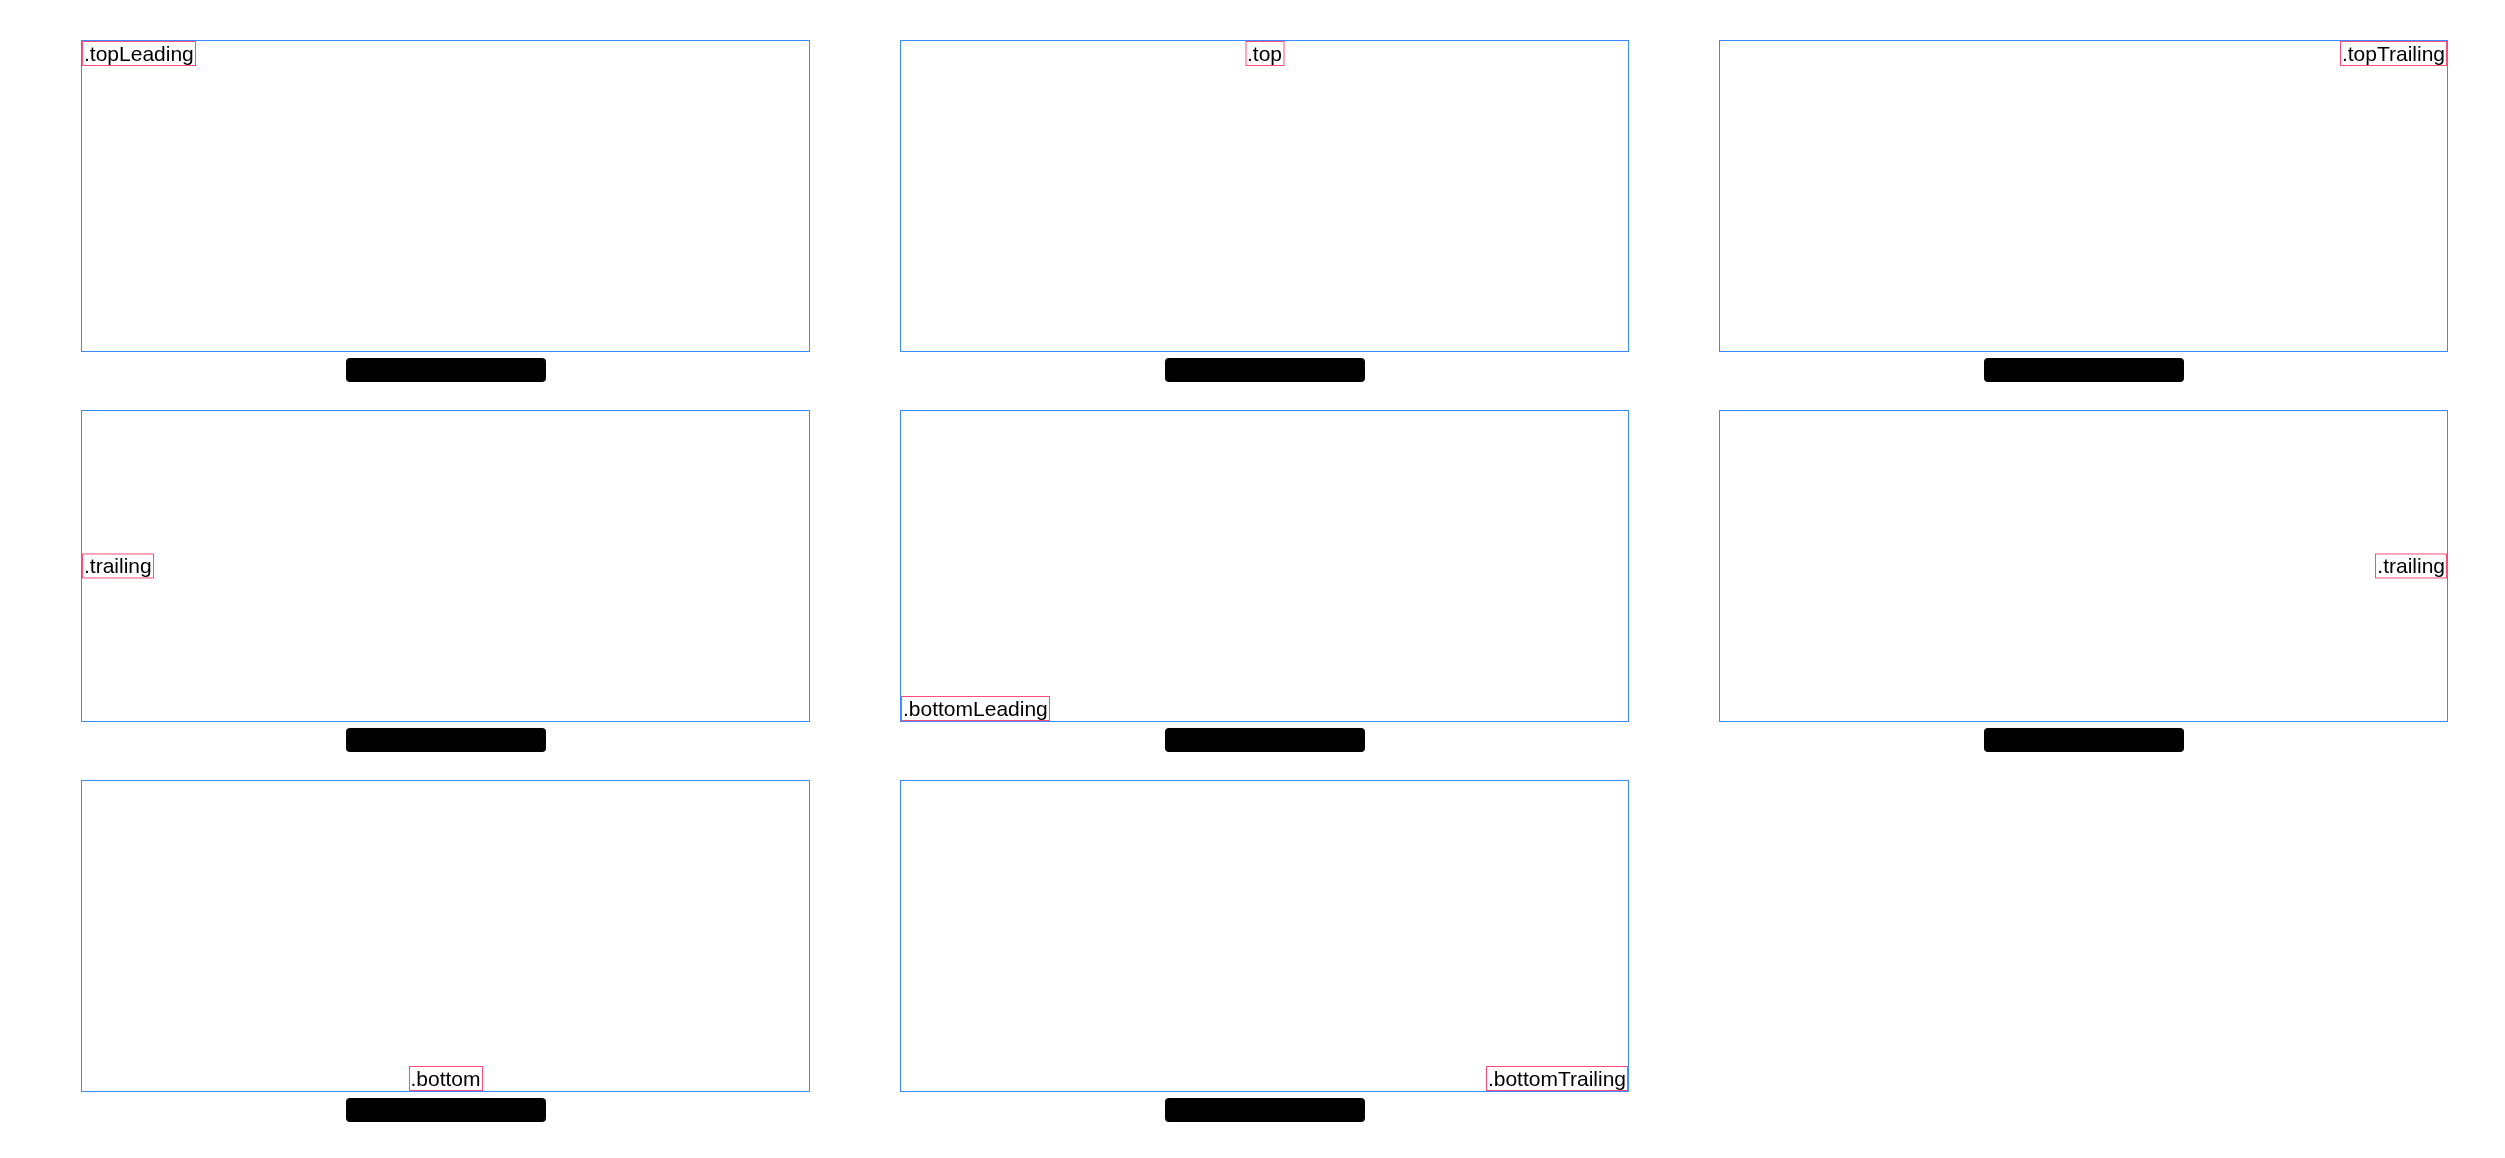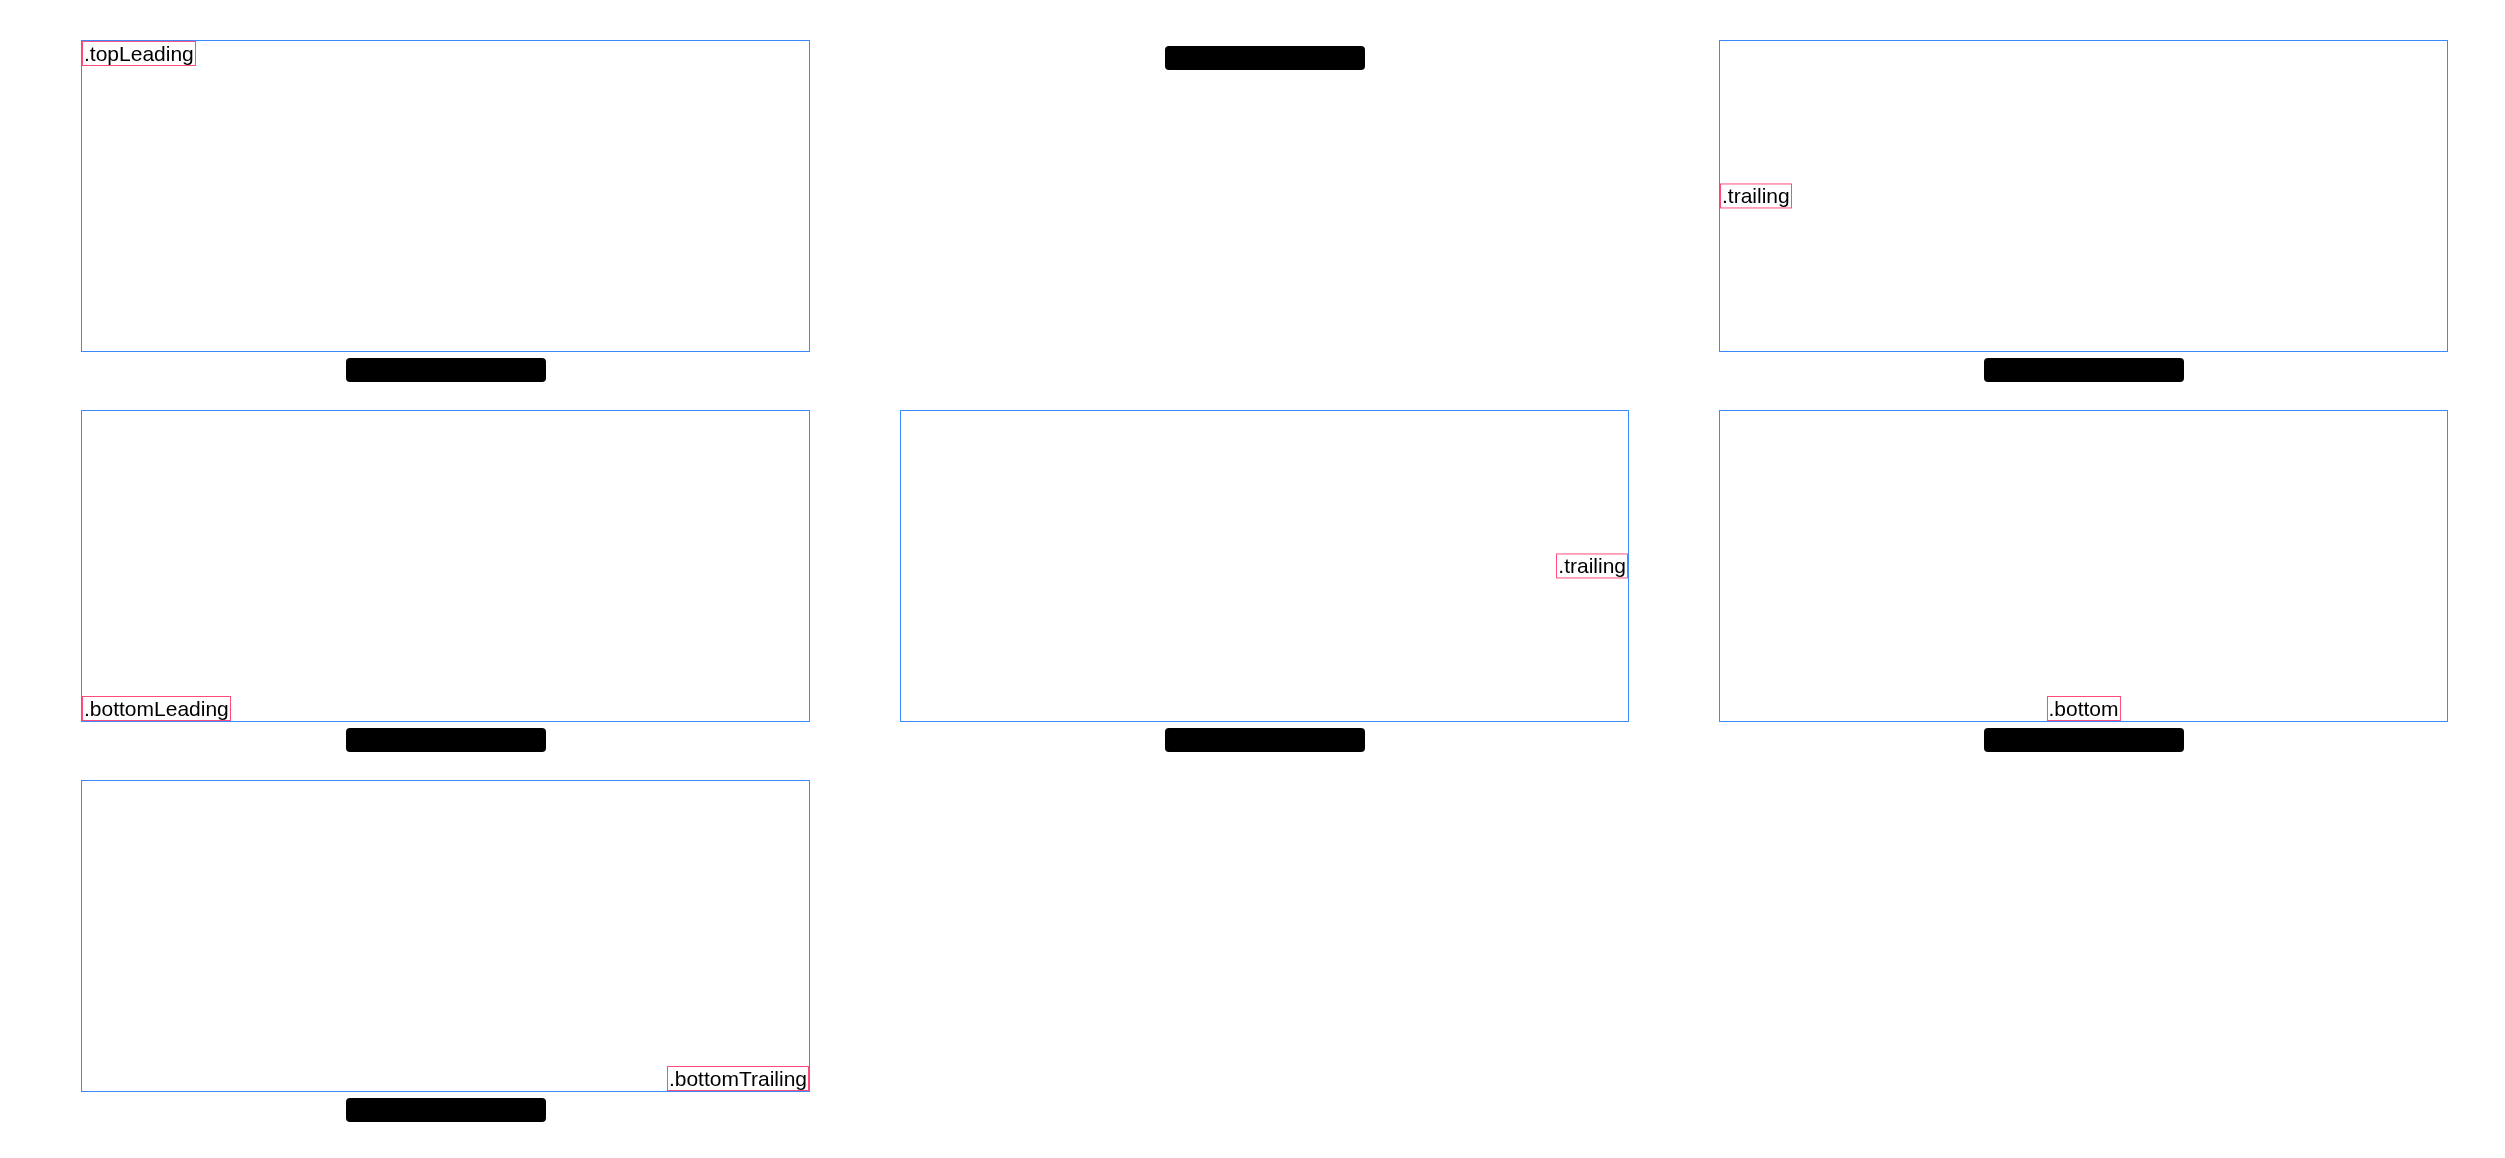--- a/index.html
+++ b/index.html
@@ -71,23 +71,32 @@
 <div class="grid">
 
   <div class="cell">
     <div class="zstack">
       <span class="label pos-topLeading">.topLeading</span>
     </div>
     <div class="home-indicator"></div>
   </div>
 
   <div class="cell">
+    <div class="zstack">
+      <span class="label pos-top">.top</span>
+    </div>
     <div class="home-indicator"></div>
   </div>
 
+  <div class="cell">
+    <div class="zstack">
+      <span class="label pos-topTrailing">.topTrailing</span>
+    </div>
+    <div class="home-indicator"></div>
+  </div>
 
   <div class="cell">
     <div class="zstack">
       <span class="label pos-leading">.trailing</span>
     </div>
     <div class="home-indicator"></div>
   </div>
 
 
   <div class="cell">

